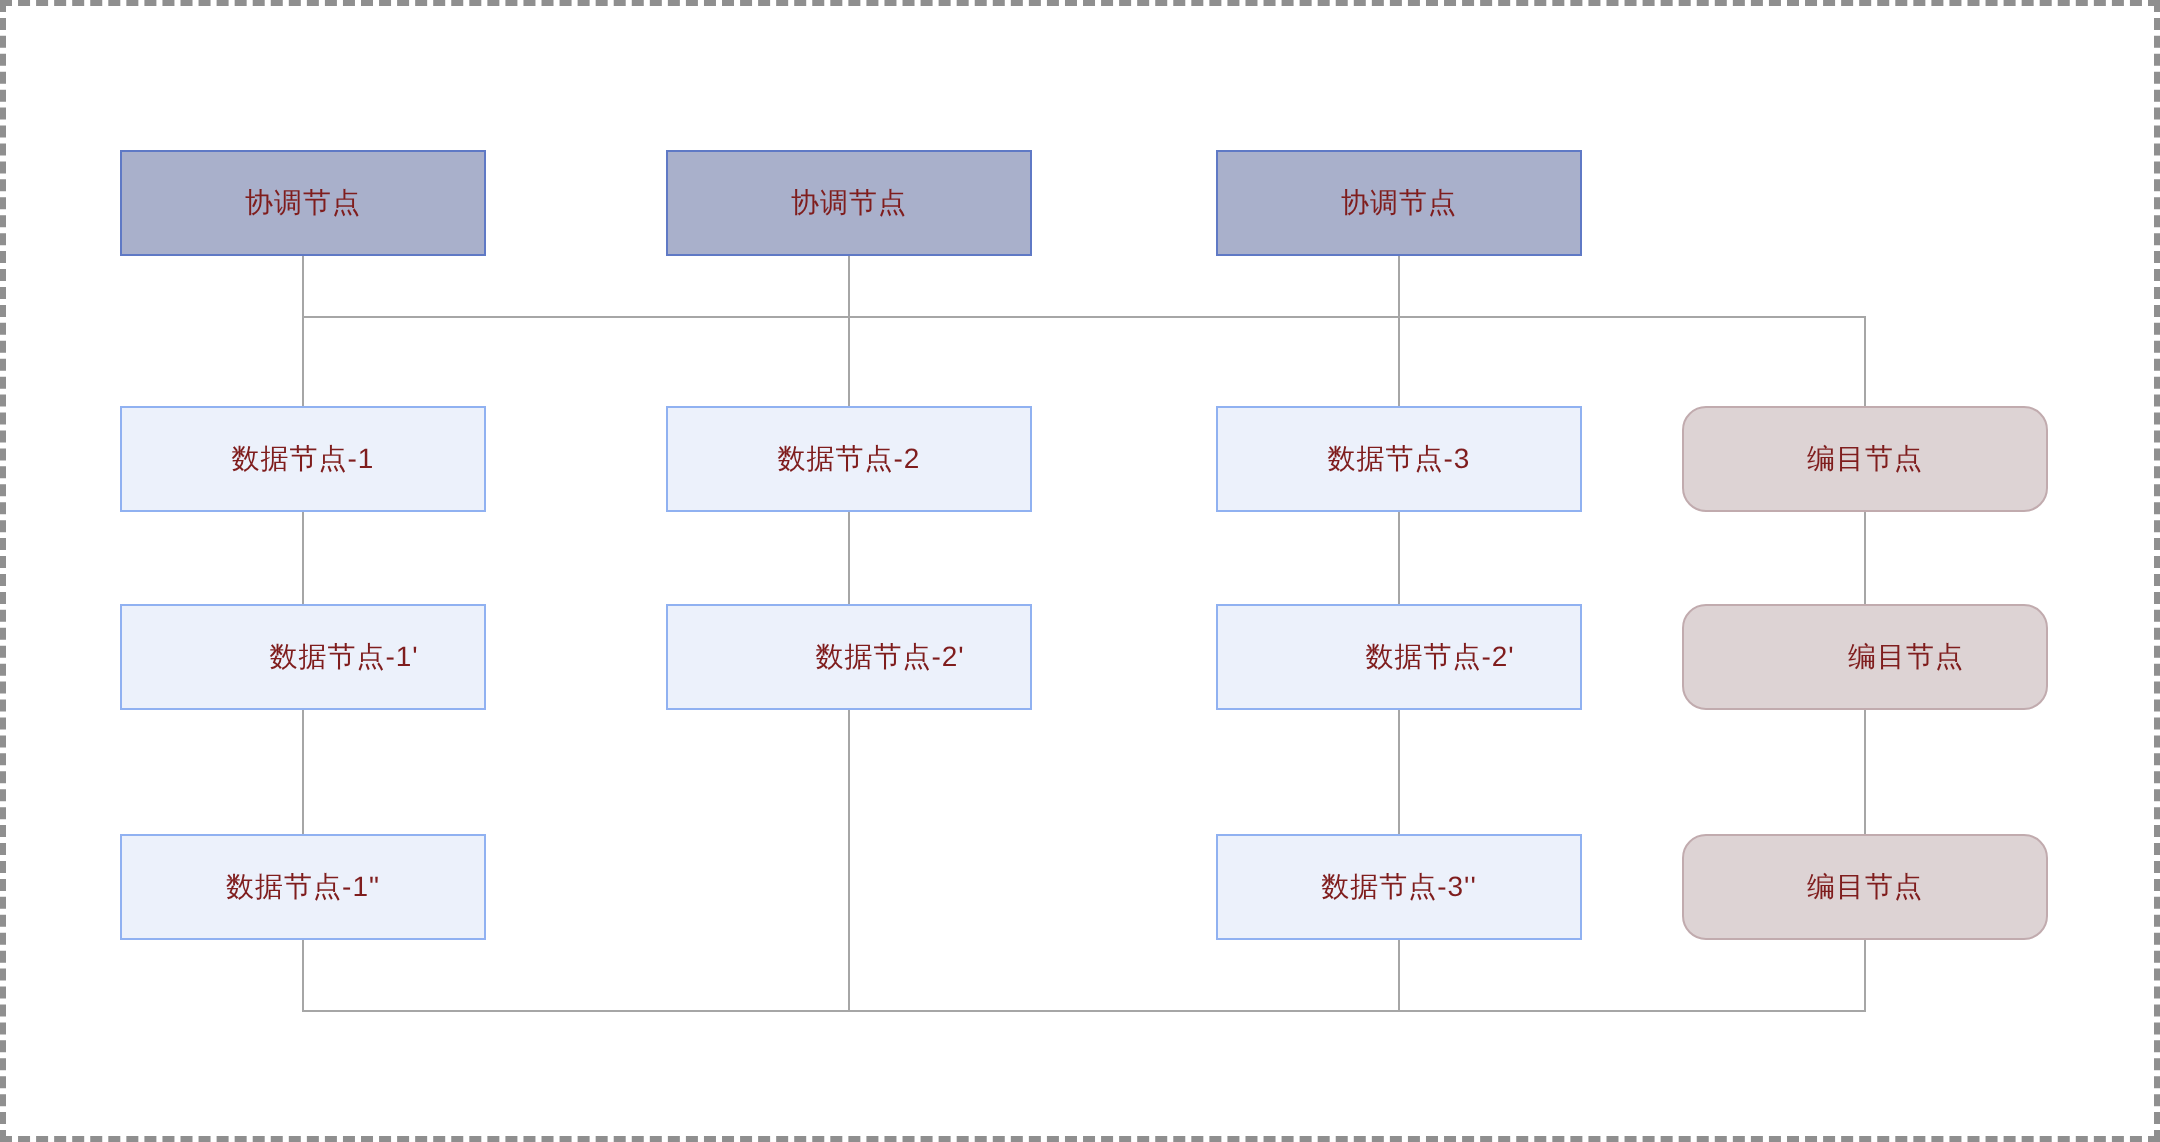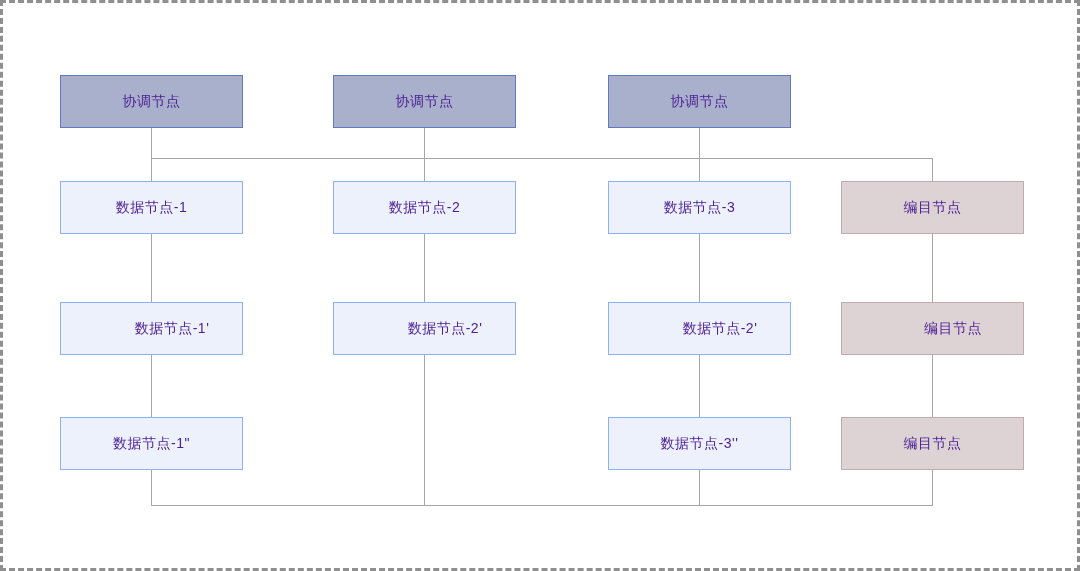--- a/index.html
+++ b/index.html
@@ -17,35 +17,35 @@
 
   .node {
     position: absolute;
     width: 183px;
     height: 53px;
     box-sizing: border-box;
     display: flex;
     align-items: center;
     justify-content: center;
     font-size: 14px;
-    color: #4c1d95;
+    color: #7f1d1d;
     z-index: 2;
     letter-spacing: 0.5px;
   }
   .coordinator { background: #a9b0cb; border: 1.5px solid #5f79c5; }
   .data       { background: #ecf1fb; border: 1px solid #90b1f1; }
   .catalog    { background: #ddd3d4; border: 1px solid #c1abae; }
 
   .connector { position: absolute; background: #a6a6a6; z-index: 1; }
   .connector.v { width: 1px; }
   .connector.h { height: 1px; }
 
   
-  .r1 { top: 72px; }  .r2 { top: 178px; } .r3 { top: 299px; padding-left: 41px; } .r4 { top: 414px; }
-  .c1 { left: 57px; } .c2 { left: 330px; } .c3 { left: 605px; } .c4 { left: 838px; }
+  .r1 { top: 72px; }  .r2 { top: 200px; } .r3 { top: 299px; padding-left: 41px; } .r4 { top: 414px; }
+  .c1 { left: 57px; } .c2 { left: 330px; } .c3 { left: 605px; } .c4 { left: 838px; border-radius: 12px; }
 </style>
 </head>
 <body>
 
 <div class="canvas">
 
   <div class="connector v" style="left:148px; top:125px; height:377px;"></div>
   <div class="connector v" style="left:421px; top:125px; height:377px;"></div>
   <div class="connector v" style="left:696px; top:125px; height:377px;"></div>
   <div class="connector v" style="left:929px; top:155px; height:347px;"></div>

